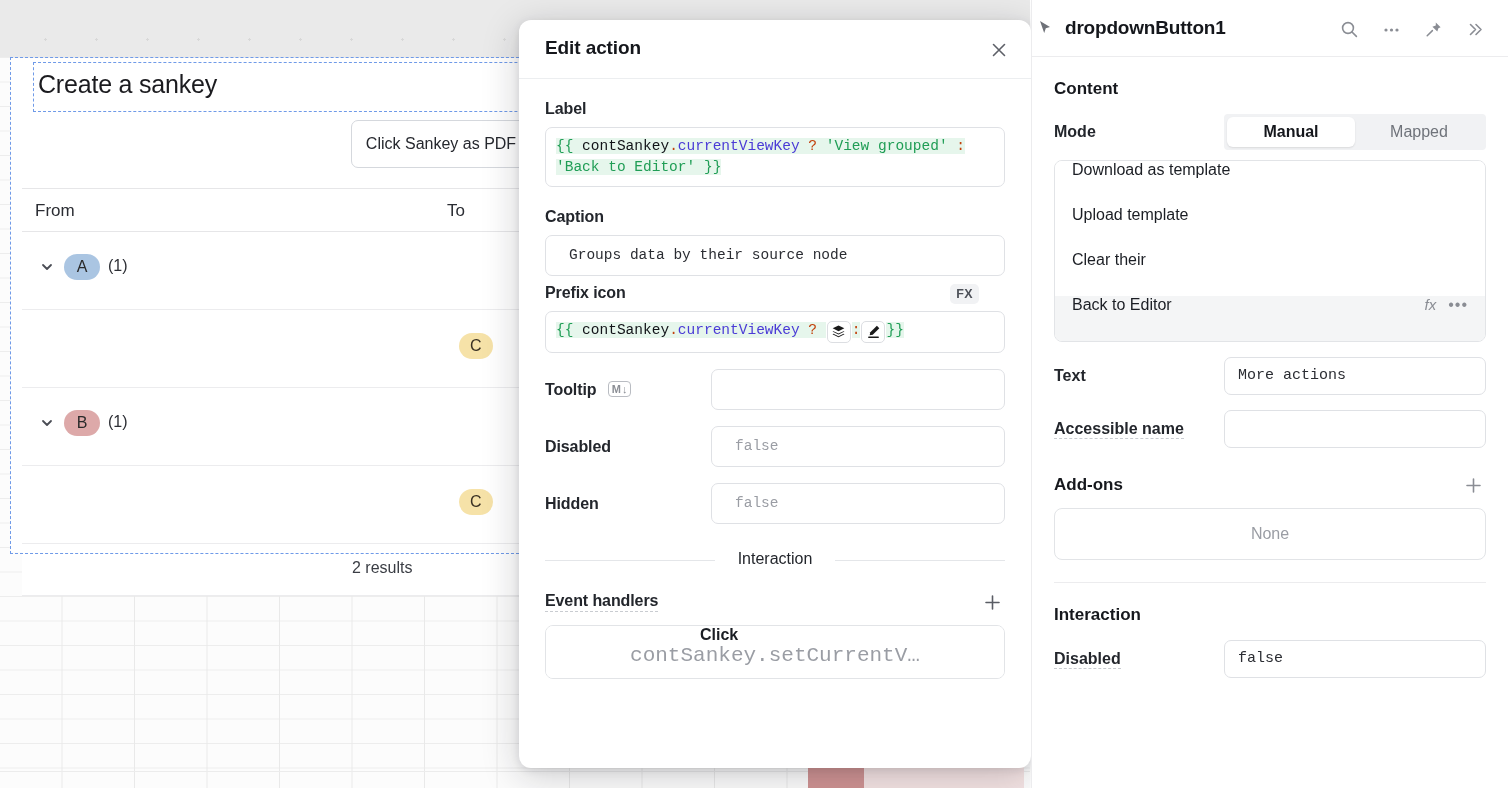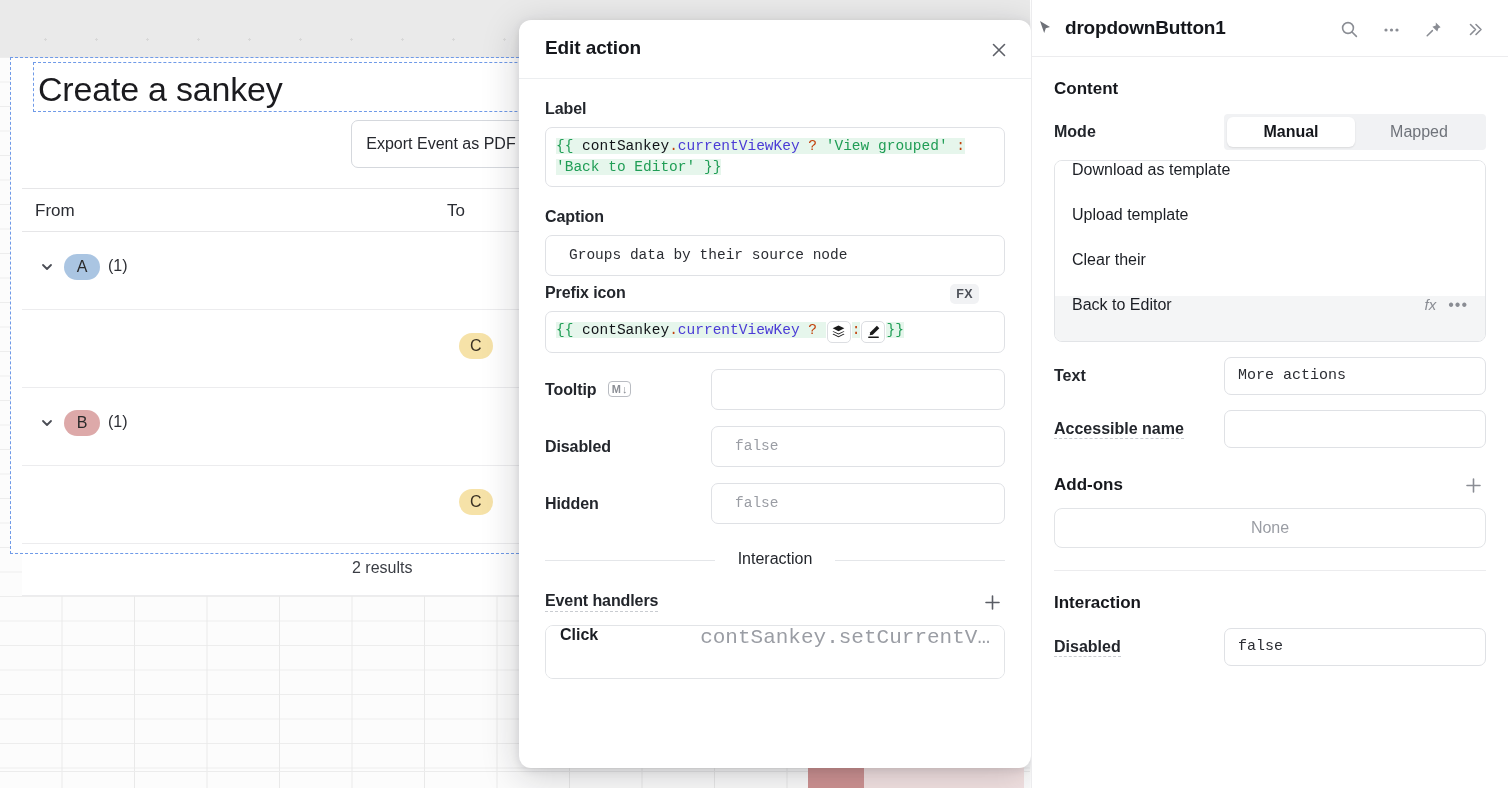--- a/index.html
+++ b/index.html
@@ -42,21 +42,21 @@
   #app-card {
     position: absolute; left: 11px; top: 58px; width: 1020px; height: 494px;
     background: #ffffff;
     box-shadow: 0 0 0 0 rgba(0,0,0,0);
   }
   #app-header-row {
     position: absolute; left: 0; top: 0; width: 1020px; height: 58px;
   }
   #app-title {
     position: absolute; left: 27px; top: 12px;
-    font-size: 34px; color: #1b1b1f; letter-spacing: -0.2px;
+    font-size: 25px; color: #1b1b1f; letter-spacing: -0.2px;
     font-weight: 400;
   }
   #export-btn {
     position: absolute; left: 340px; top: 62px; width: 180px; height: 48px;
     border: 1px solid #d5d8dd; border-radius: 7px; background: #fff;
     display: flex; align-items: center; justify-content: center; text-align: center;
     font-size: 16px; color: #26282e; line-height: 1.25; padding: 0 8px;
   }
   #export-btn-2 {
     position: absolute; left: 528px; top: 62px; width: 180px; height: 48px;
@@ -193,21 +193,21 @@
   }
   .sec-head .field-label { border-bottom: 1px dashed #c9ccd1; padding-bottom: 1px; }
   .plus-btn {
     width: 26px; height: 26px; display: flex; align-items: center; justify-content: center;
     color: #5a5d65;
   }
   #evt-list {
     margin-top: 10px; border: 1px solid #e2e4e7; border-radius: 8px; overflow: hidden;
   }
   .evt-row {
-    display: flex; height: 52px; padding: 0 14px; background: #fff;
+    display: flex; align-items: center; height: 52px; padding: 0 14px; background: #fff; flex-direction: column;
   }
   .evt-name { font-size: 16px; font-weight: bold; color: #1b1e24; width: 150px; }
   .evt-val { font-size: 21px; color: #9a9da4; }
 
   
   #inspector {
     position: absolute; left: 1031px; top: 0; width: 477px; height: 788px;
     background: #fff; border-left: 1px solid #ececee;
   }
   #insp-header {
@@ -268,21 +268,21 @@
     display: flex; height: 45px; padding: 0 17px;
     font-size: 16px; color: #1b1e24; background: #fff;
   }
   .act-row.selected { background: #f4f5f6; }
   .act-label { flex: 1; }
   .act-fx { font-size: 15px; color: #8a8d94; font-style: italic; margin-right: 12px; }
   .act-more { color: #8a8d94; font-size: 16px; letter-spacing: 1px; }
 
   #addons-none {
     margin-top: 10px; border: 1px solid #e2e4e7; border-radius: 8px;
-    height: 40px; display: flex; align-items: center; justify-content: center;
+    height: 52px; display: flex; align-items: center; justify-content: center;
     font-size: 16px; color: #9a9da4;
   }
   .insp-divider { height: 1px; background: #ececee; margin-top: 22px; }
 </style>
 </head>
 <body>
 
 <div id="canvas-root">
   <div id="canvas-grid"></div>
   <div id="canvas-topstrip"></div>
@@ -324,21 +324,21 @@
 
       <div class="tbl-row">
         <span class="cell-to">C</span>
       </div>
 
       <div id="tbl-footer">
         <span id="results-count">2 results</span>
       </div>
     </div>
 
-    <div id="export-btn">Export Event as PDF</div>
+    <div id="export-btn">Click Sankey as PDF</div>
     <div id="export-btn-2"></div>
   </div>
 
   <div class="sel-outline" id="sel-page"></div>
   <div class="sel-outline" id="sel-header"></div>
 
   <div id="canvas-hline"></div>
   <div id="sankey-link"></div>
   <div id="sankey-node"></div>
 </div>

